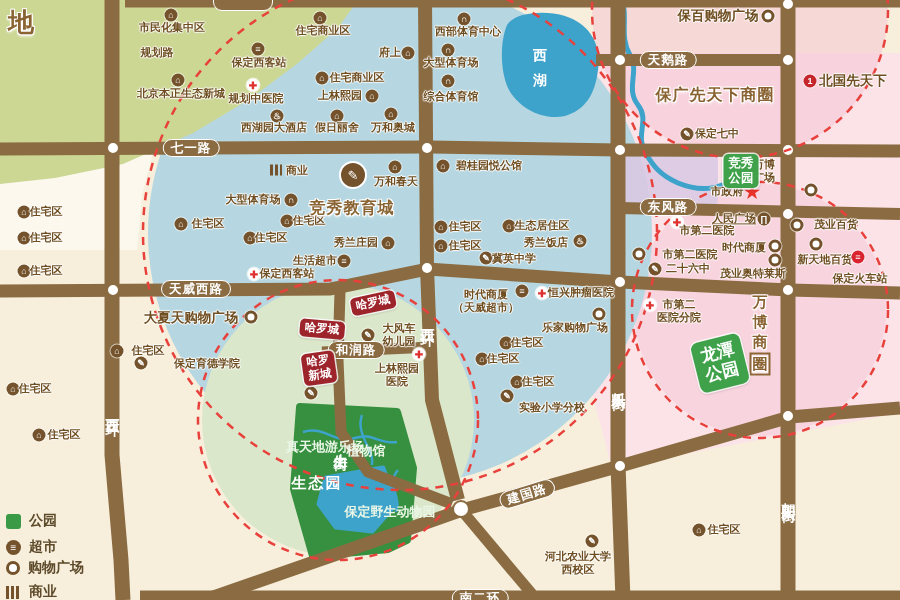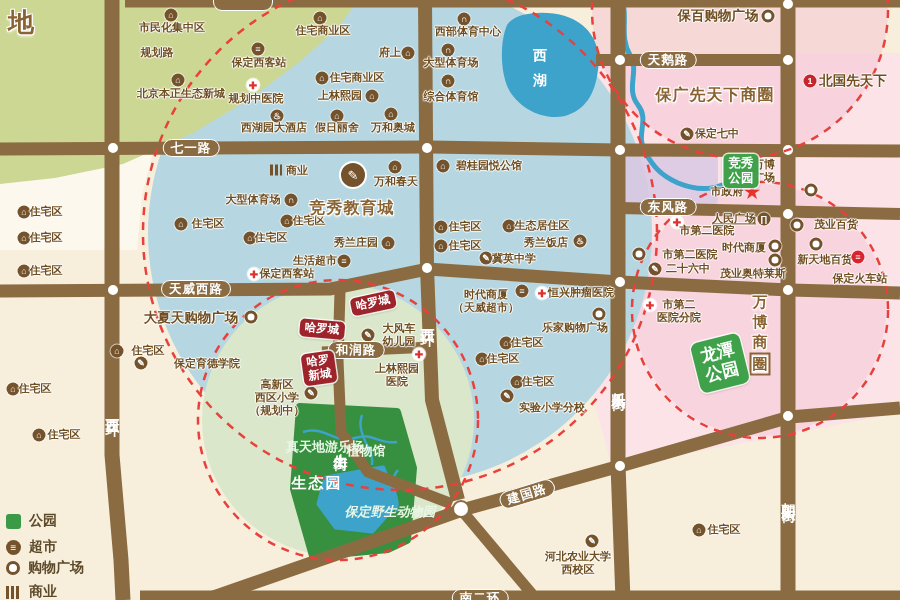--- a/index.html
+++ b/index.html
@@ -307,25 +307,20 @@
       <div class="poi" style="left: 397px; top: 375px; transform: translate(-50%, -50%);">
         <span class="line">上林熙园</span>
         <span class="line">医院</span>
       </div>
       <div class="ic ic-school" style="left: 368px; top: 335px; transform: translate(-50%, -50%);">✎</div>
       <div class="poi" style="left: 399px; top: 335px; transform: translate(-50%, -50%);">
         <span class="line">大风车</span>
         <span class="line">幼儿园</span>
       </div>
       <div class="ic ic-school" style="left: 311px; top: 393px; transform: translate(-50%, -50%);">✎</div>
-      <div class="poi" style="left: 277px; top: 398px; transform: translate(-50%, -50%);">
-        <span class="line">高新区</span>
-        <span class="line">西区小学</span>
-        <span class="line">（规划中）</span>
-      </div>
       <div class="ic ic-school" style="left: 141px; top: 363px; transform: translate(-50%, -50%);">✎</div>
       <div class="poi" style="left: 207px; top: 364px; transform: translate(-50%, -50%);">
         <span class="line">保定育德学院</span>
       </div>
       <div class="ic ic-shop" style="left: 251px; top: 317px; transform: translate(-50%, -50%);"></div>
       <div class="poi big" style="left: 191px; top: 318px; transform: translate(-50%, -50%);">
         <span class="line">大夏天购物广场</span>
       </div>
       <div class="ic ic-shop" style="left: 768px; top: 16px; transform: translate(-50%, -50%);"></div>
       <div class="poi big" style="left: 718px; top: 16px; transform: translate(-50%, -50%);">
@@ -437,21 +432,21 @@
       <div class="badge green" style="left: 741px; top: 171px; transform: translate(-50%, -50%);">
         <span class="line">竞秀</span>
         <span class="line">公园</span>
       </div>
       <div class="badge green big" style="left: 720px; top: 363px; transform: translate(-50%, -50%) rotate(-14deg);">
         <span class="line">龙潭</span>
         <span class="line">公园</span>
       </div>
       <div class="pl" style="left: 325px; top: 447px; transform: translate(-50%, -50%);">真天地游乐场</div>
       <div class="pl" style="left: 366px; top: 451px; transform: translate(-50%, -50%);">植物馆</div>
-      <div class="pl" style="left: 390px; top: 512px; transform: translate(-50%, -50%); font-style: italic;">保定野生动物园</div>
+      <div class="pl" style="left: 390px; top: 512px; transform: translate(-50%, -50%);">保定野生动物园</div>
       <div class="lg-row" style="left: 6px; top: 512px;">
         <span class="lg-ic lg-park"></span>
         <span>公园</span>
       </div>
       <div class="lg-row" style="left: 6px; top: 538px;">
         <span class="lg-ic lg-super">≡</span>
         <span>超市</span>
       </div>
       <div class="lg-row" style="left: 6px; top: 559px;">
         <span class="lg-ic lg-shop"></span>

